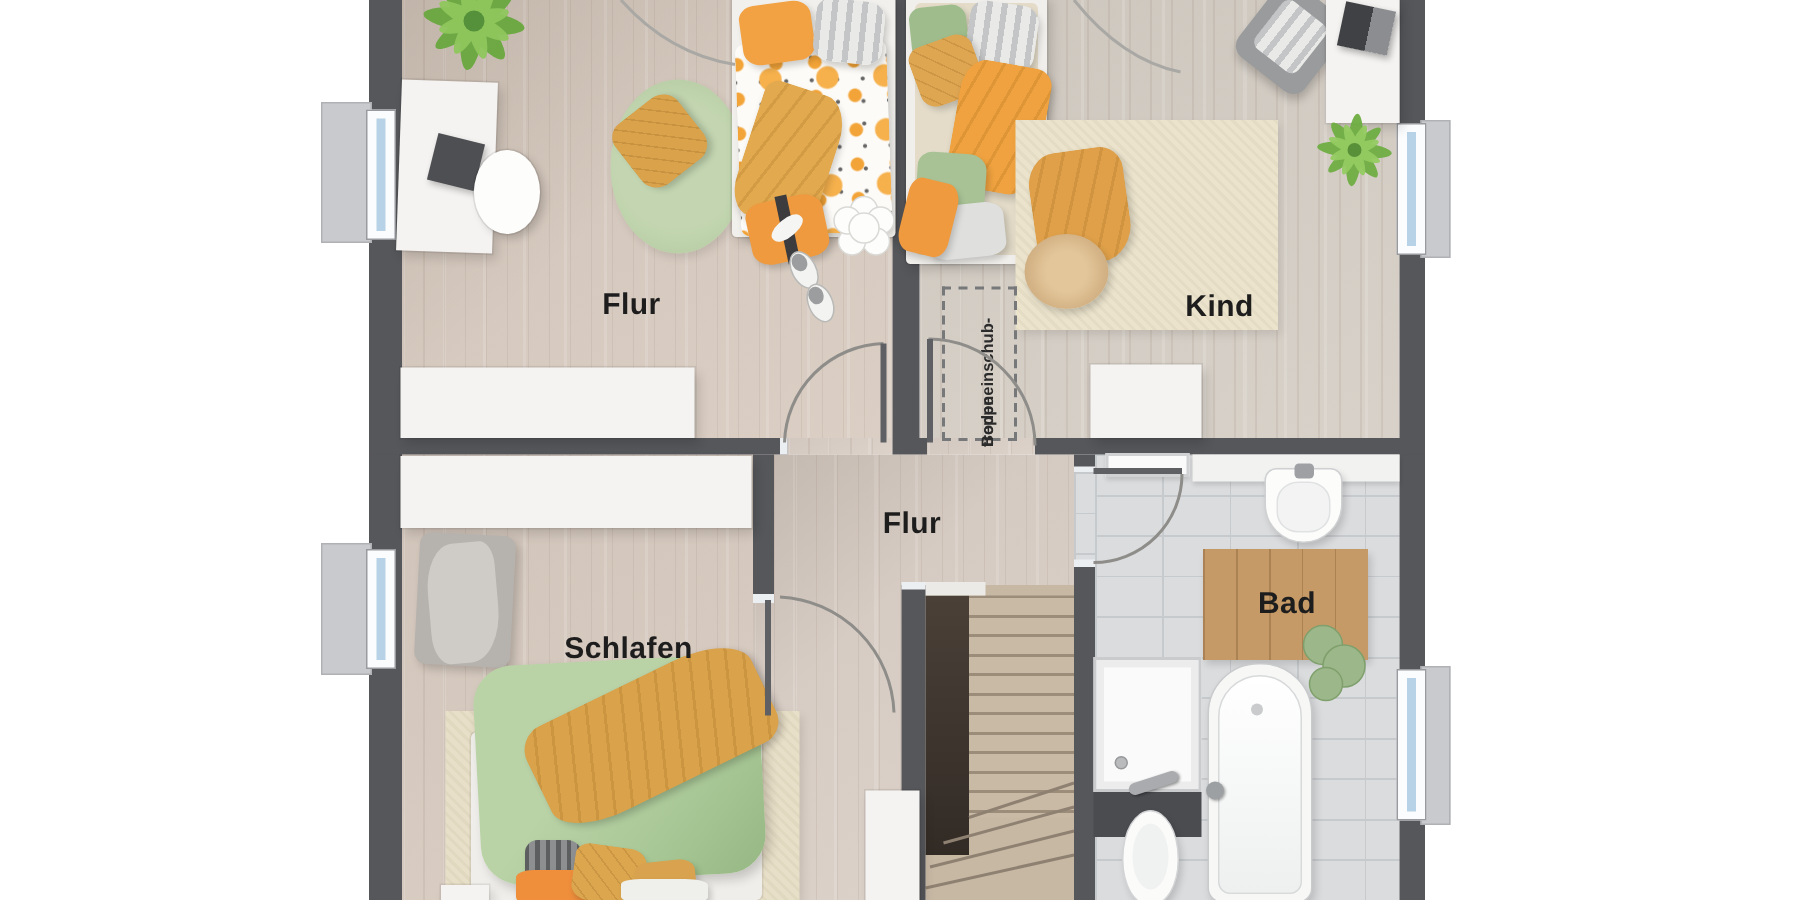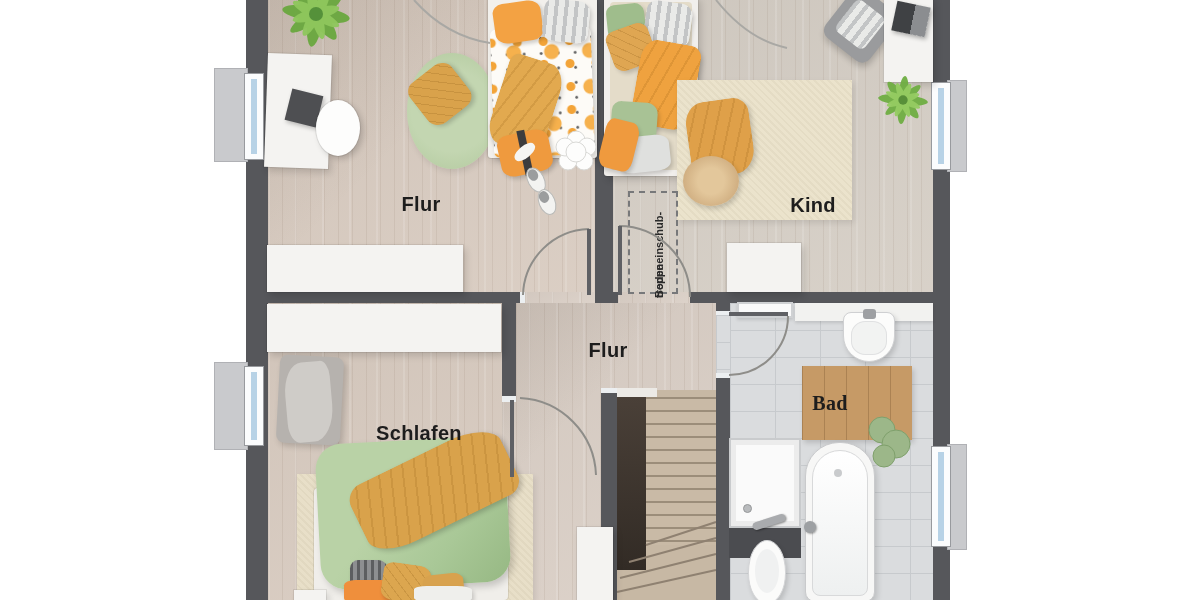--- a/index.html
+++ b/index.html
@@ -274,15 +274,15 @@
       <circle cx="882" cy="430" r="13"></circle>
       <circle cx="896" cy="444" r="14"></circle>
       <circle cx="884" cy="456" r="11"></circle>
     </g>
   </svg>
 
   <div class="room-label" style="left:421px;top:204px;">Flur</div>
   <div class="room-label" style="left:813px;top:205px;">Kind</div>
   <div class="room-label" style="left:608px;top:350px;">Flur</div>
   <div class="room-label" style="left:419px;top:433px;">Schlafen</div>
-  <div class="room-label" style="left:830px;top:403px;font-family:Liberation Serif, serif;">Bad</div>
+  <div class="room-label" style="left:858px;top:403px;">Bad</div>
 
 </div>
 
 </body></html>

